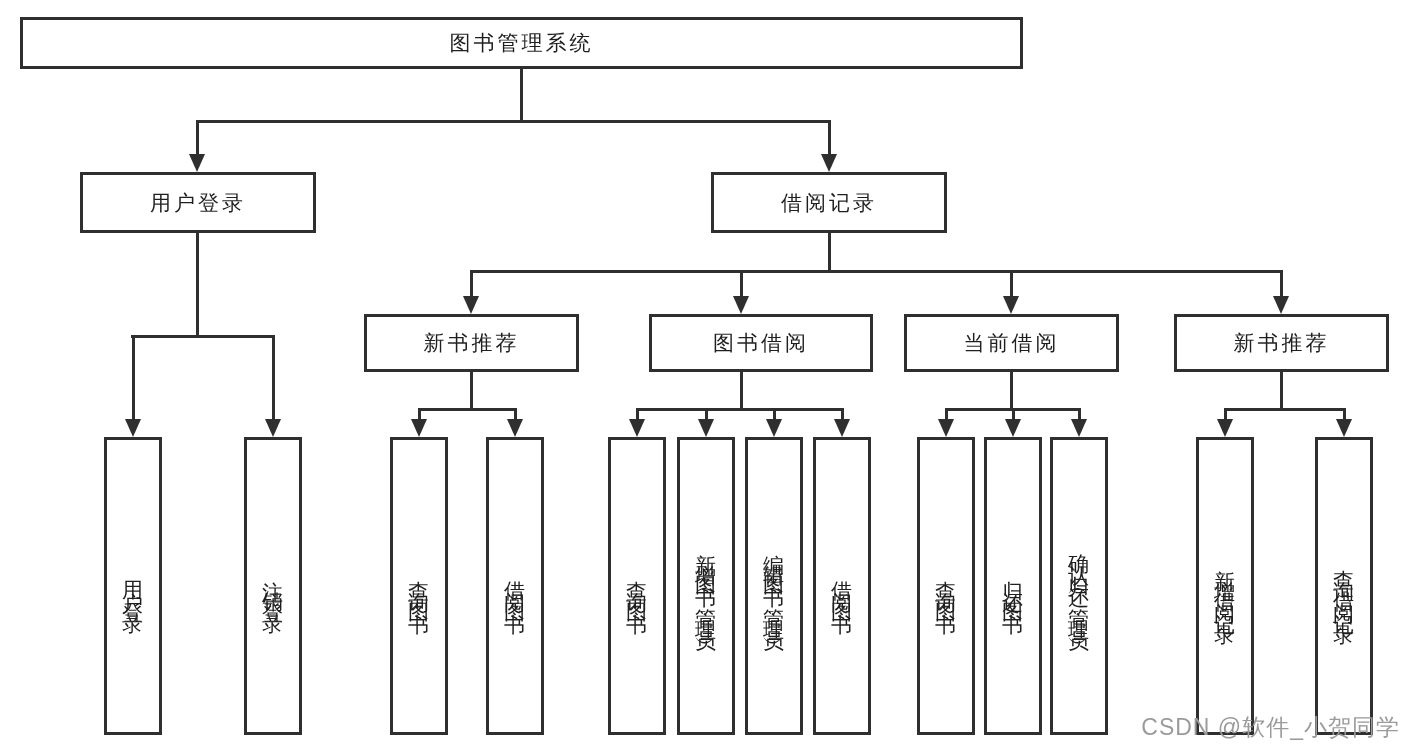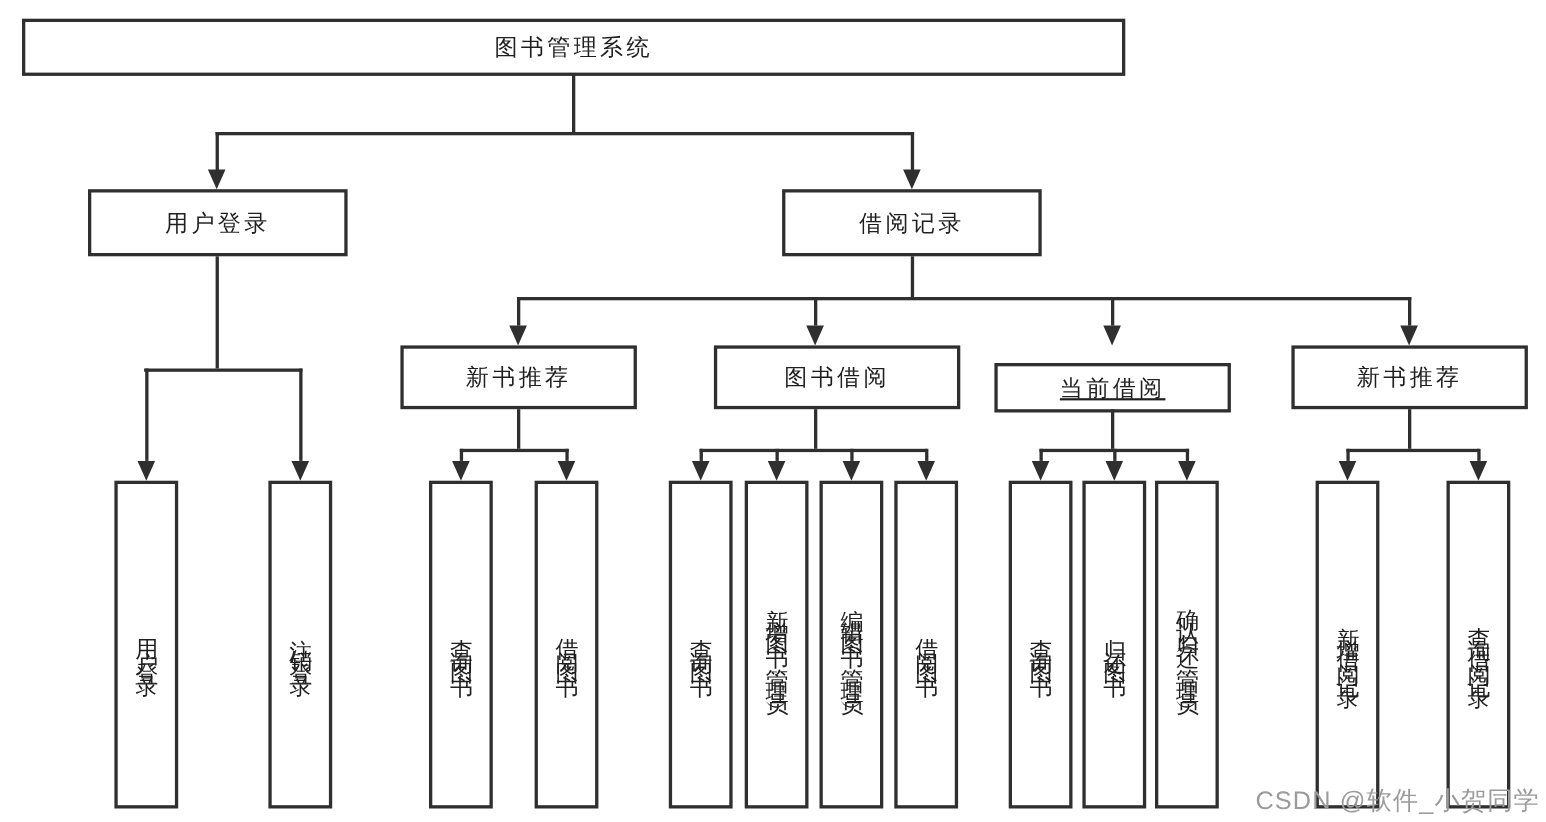--- a/index.html
+++ b/index.html
@@ -60,21 +60,21 @@
   <div class="ah" style="left:463px;top:296px;"></div>
   <div class="vline" style="left:740px;top:270px;height:26px;"></div>
   <div class="ah" style="left:733px;top:296px;"></div>
   <div class="vline" style="left:1010px;top:270px;height:26px;"></div>
   <div class="ah" style="left:1003px;top:296px;"></div>
   <div class="vline" style="left:1280px;top:270px;height:26px;"></div>
   <div class="ah" style="left:1273px;top:296px;"></div>
 
   <div class="box" style="left:364px;top:314px;width:215px;height:58px;font-family:Liberation Mono, monospace;">新书推荐</div>
   <div class="box" style="left:634px;top:314px;width:224px;height:58px;margin-left:15px;">图书借阅</div>
-  <div class="box" style="left:904px;top:330px;width:215px;height:45px;text-decoration:underline;">当前借阅</div>
+  <div class="box" style="left:904px;top:314px;width:215px;height:58px;">当前借阅</div>
   <div class="box" style="left:1174px;top:314px;width:215px;height:58px;">新书推荐</div>
 
   <div class="vline" style="left:470px;top:372px;height:36px;"></div>
   <div class="hline" style="left:418px;top:408px;width:99px;"></div>
   <div class="vline" style="left:418px;top:408px;height:11px;"></div>
   <div class="ah" style="left:411px;top:419px;"></div>
   <div class="vline" style="left:514px;top:408px;height:11px;"></div>
   <div class="ah" style="left:507px;top:419px;"></div>
 
   <div class="vline" style="left:740px;top:372px;height:36px;"></div>

